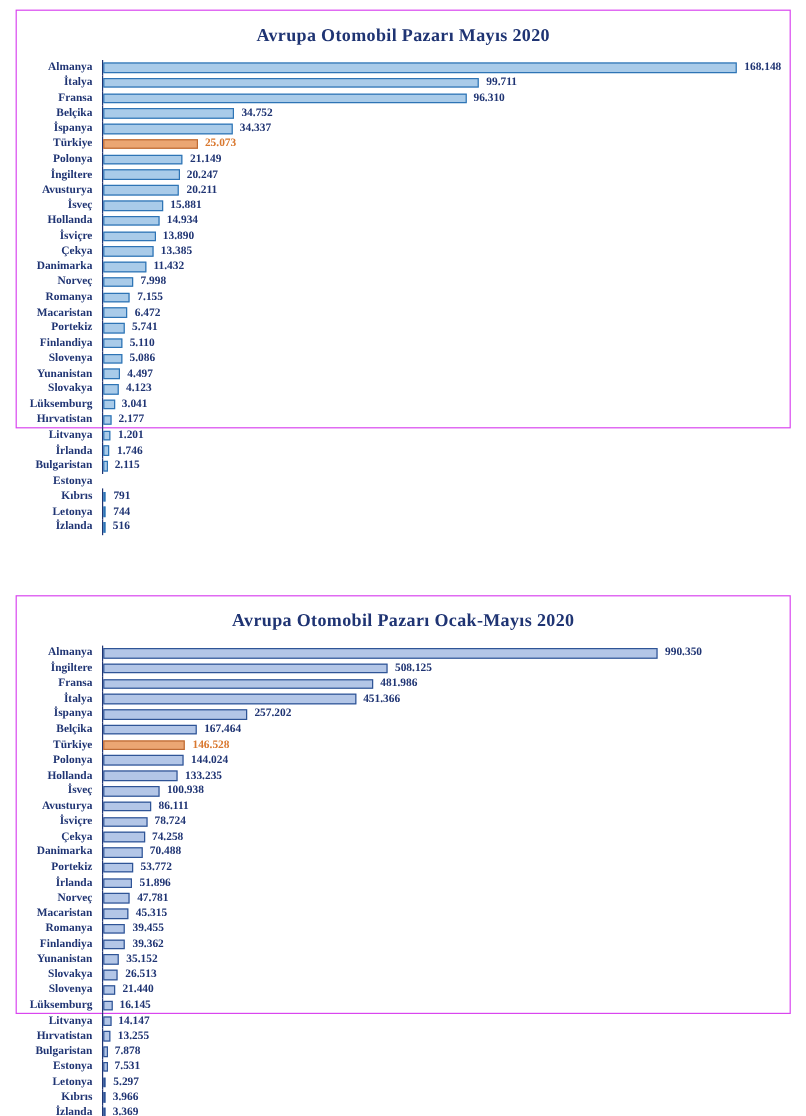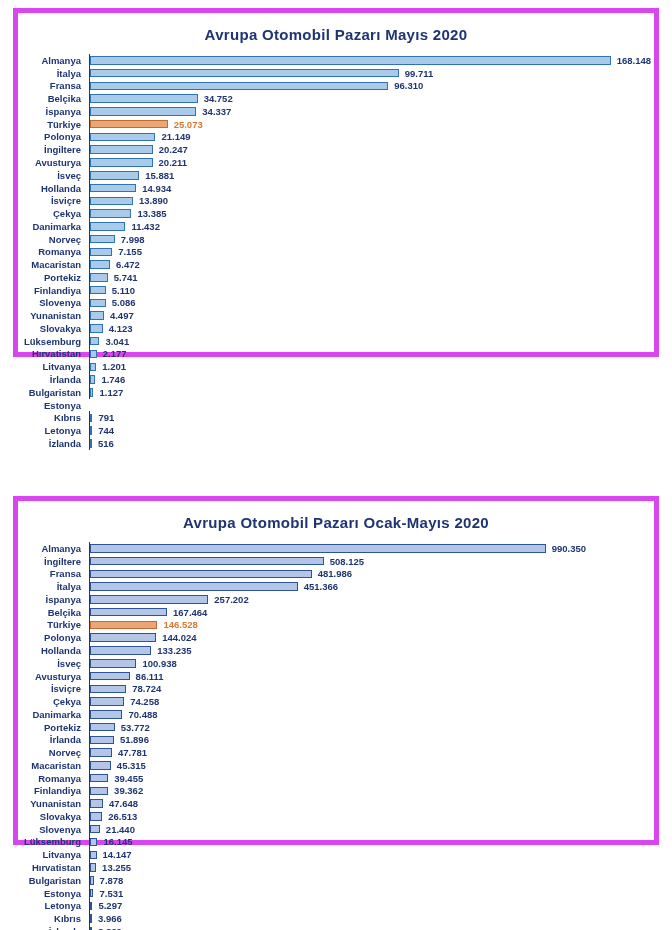--- a/index.html
+++ b/index.html
@@ -9,21 +9,22 @@
     font-family: "Liberation Sans", sans-serif;
     position: relative;
     overflow: hidden;
   }
   .panel {
     position: absolute;
     left: 13px;
     width: 646px;
     height: 349px;
     background: #ffffff;
-    border: 5px solid #d946ef;
+    border: 1px solid #d946ef;
+    font-family: Liberation Serif, serif;
   }
   #panel-0 { top: 8px; }
   #panel-1 { top: 496px; }
   .chart-title {
     margin-top: 13px;
     text-align: center;
     font-size: 15px;
     font-weight: bold;
     letter-spacing: 0.3px;
     color: var(--navy);
@@ -255,21 +256,21 @@
         <span class="clabel">İrlanda</span>
         <div class="plot">
           <div class="bar" style="width: 0.967313%;"></div>
           <span class="val">1.746</span>
         </div>
       </div>
       <div class="row">
         <span class="clabel">Bulgaristan</span>
         <div class="plot">
           <div class="bar" style="width: 0.624377%;"></div>
-          <span class="val">1.127</span>
+          <span class="val">2.115</span>
         </div>
       </div>
       <div class="row">
         <span class="clabel">Estonya</span>
       </div>
       <div class="row">
         <span class="clabel">Kıbrıs</span>
         <div class="plot">
           <div class="bar" style="width: 0.438227%;"></div>
           <span class="val">791</span>
@@ -432,21 +433,21 @@
         <span class="clabel">Finlandiya</span>
         <div class="plot">
           <div class="bar" style="width: 3.23967%;"></div>
           <span class="val">39.362</span>
         </div>
       </div>
       <div class="row">
         <span class="clabel">Yunanistan</span>
         <div class="plot">
           <div class="bar" style="width: 2.33095%;"></div>
-          <span class="val">47.648</span>
+          <span class="val">35.152</span>
         </div>
       </div>
       <div class="row">
         <span class="clabel">Slovakya</span>
         <div class="plot">
           <div class="bar" style="width: 2.18214%;"></div>
           <span class="val">26.513</span>
         </div>
       </div>
       <div class="row">

